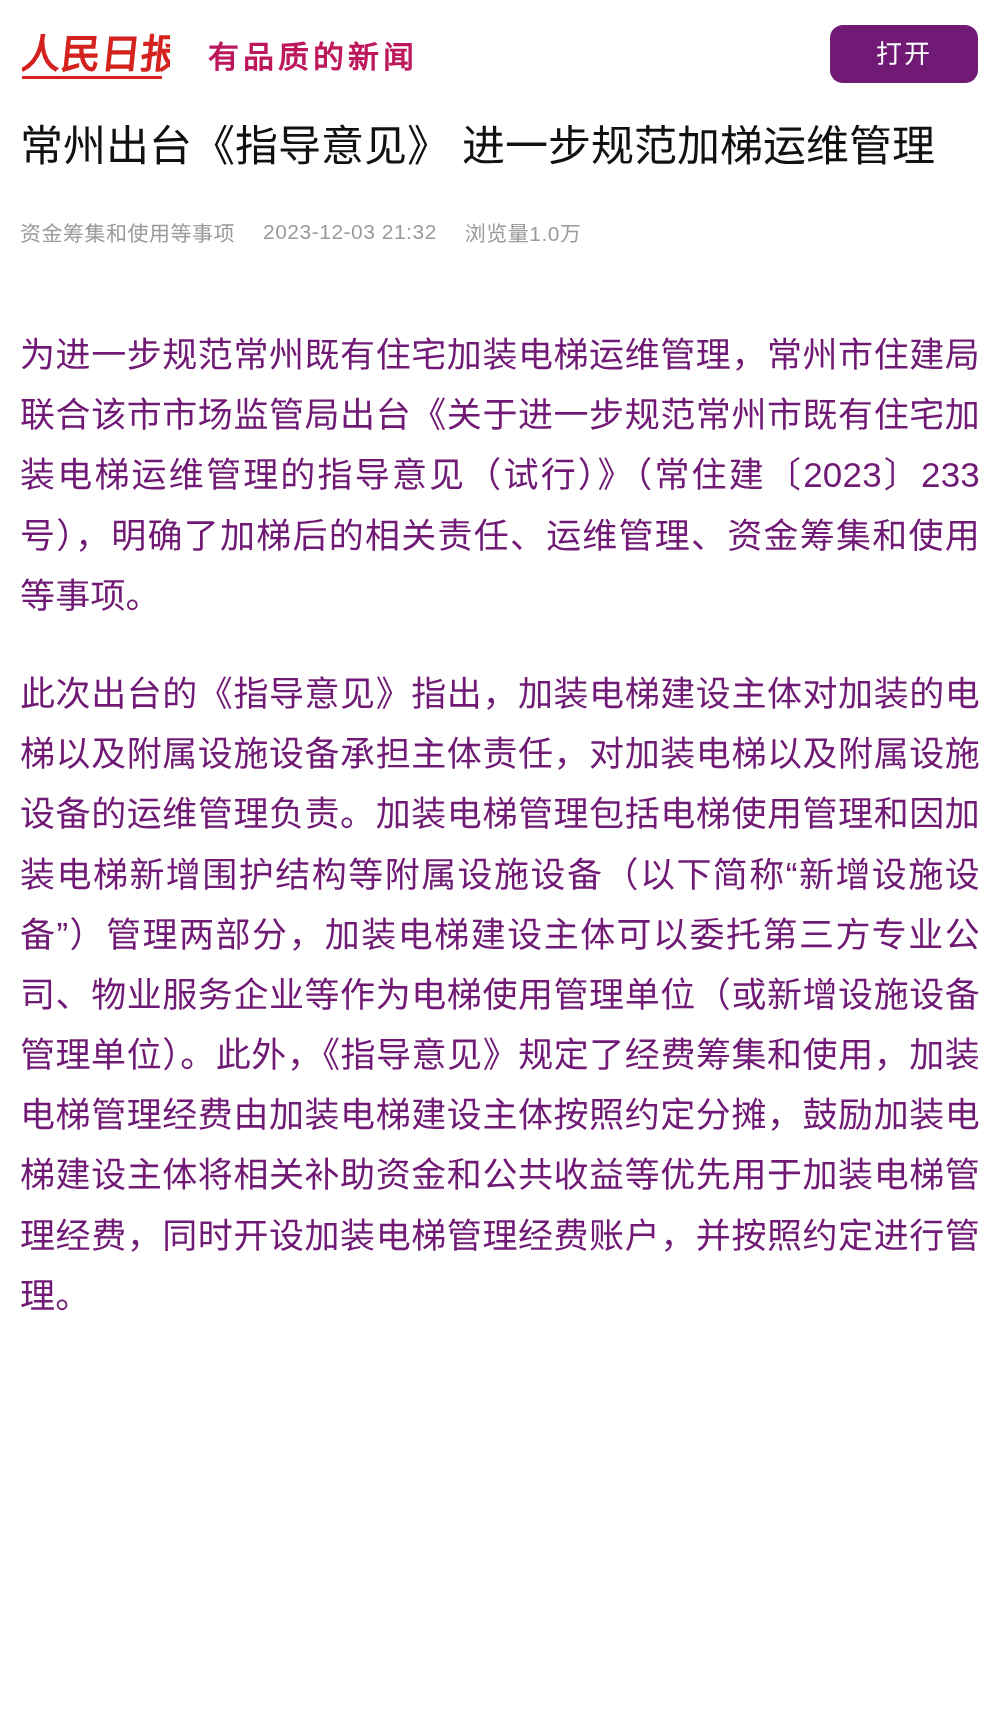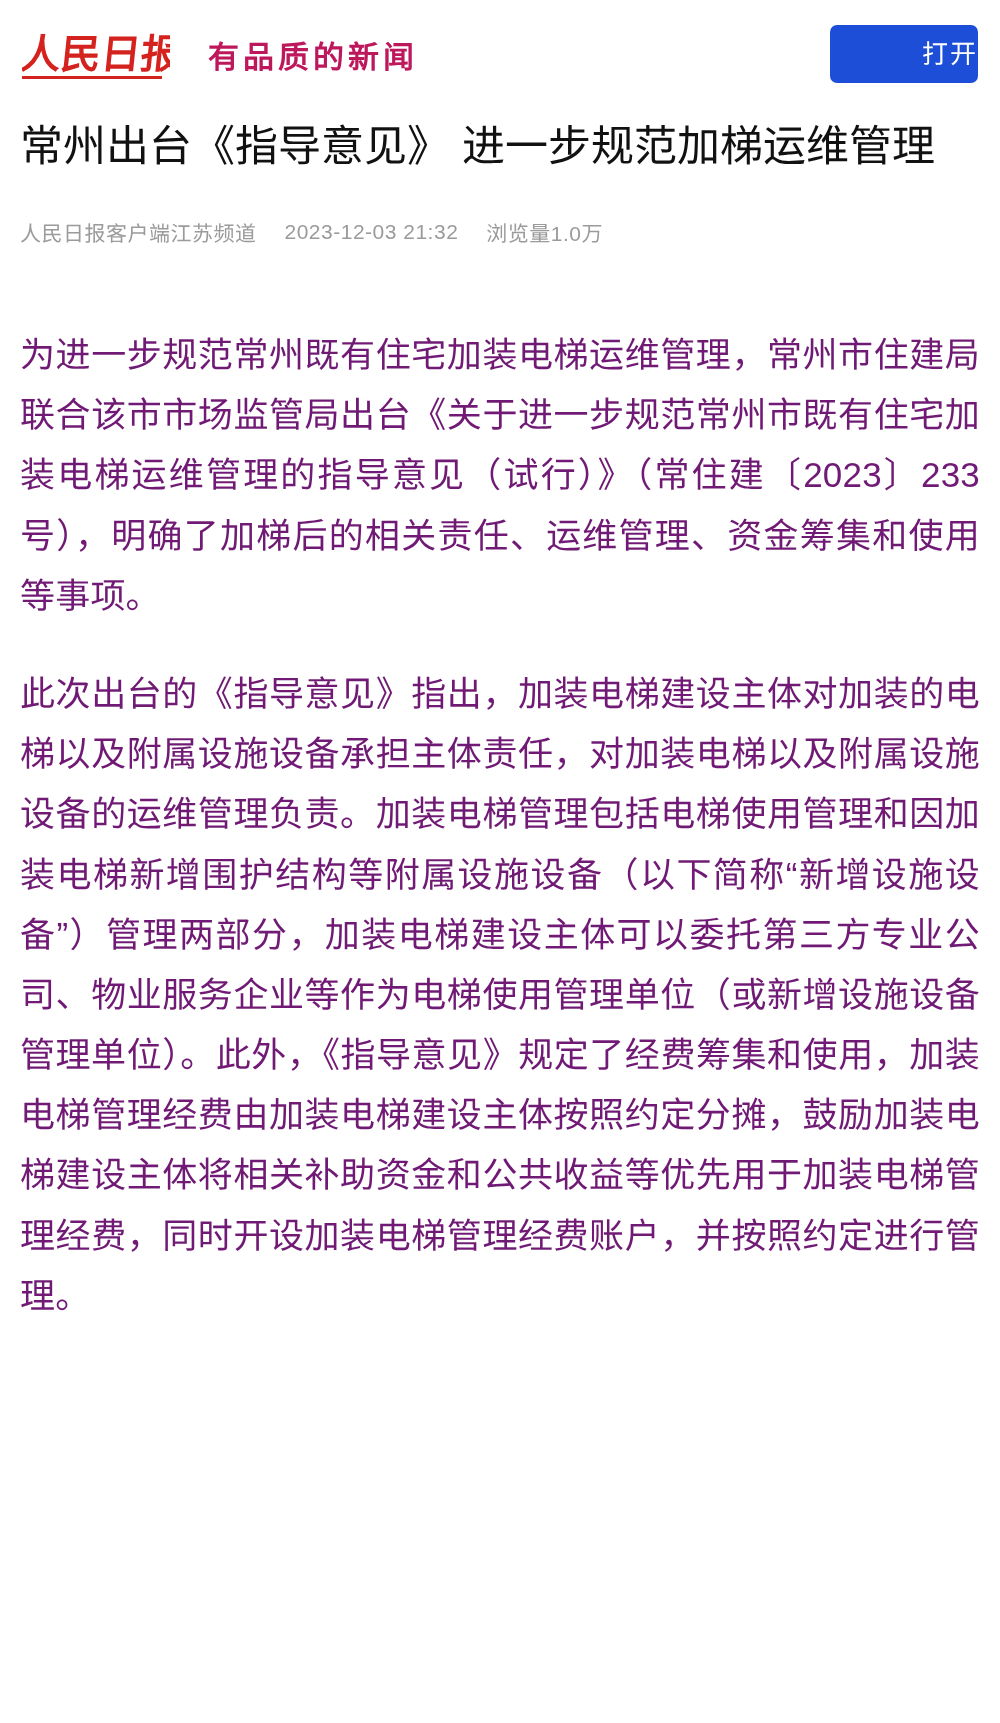--- a/index.html
+++ b/index.html
@@ -34,31 +34,31 @@
     font-size: 31px;
     font-weight: bold;
     letter-spacing: 4px;
     color: #be185d;
     margin-left: 38px;
     white-space: nowrap;
   }
   .spacer { flex: 1 1 auto; }
   .open-button {
     flex: 0 0 auto;
-    background: #1d4ed8;
+    background: #701a75;
     color: #ffffff;
     border: none;
-    border-radius: 7px;
+    border-radius: 13px;
     font-size: 26px;
     font-family: "Liberation Sans", "DejaVu Sans", sans-serif;
     letter-spacing: 2px;
     width: 148px;
     height: 58px;
     line-height: 58px;
-    text-align: right;
+    text-align: center;
     cursor: pointer;
     padding: 0;
   }
 
   
   .article {
     padding: 0 20px;
     box-sizing: border-box;
   }
   .headline {
@@ -108,21 +108,21 @@
   </span>
   <span class="brand-slogan">有品质的新闻</span>
   <span class="spacer"></span>
   <button class="open-button">打开</button>
 </div>
 
 <div class="article">
   <h1 class="headline">常州出台《指导意见》 进一步规范加梯运维管理</h1>
 
   <div class="meta">
-    <span class="meta-source">人民日报客户端江苏频道</span>
+    <span class="meta-source">资金筹集和使用等事项</span>
     <span class="meta-time">2023-12-03 21:32</span>
     <span class="meta-views">浏览量1.0万</span>
   </div>
 
   <div class="body-text">
     <p class="para">为进一步规范常州既有住宅加装电梯运维管理，常州市住建局联合该市市场监管局出台《关于进一步规范常州市既有住宅加装电梯运维管理的指导意见（试行）》（常住建〔2023〕233号），明确了加梯后的相关责任、运维管理、资金筹集和使用等事项。</p>
     <p class="para">此次出台的《指导意见》指出，加装电梯建设主体对加装的电梯以及附属设施设备承担主体责任，对加装电梯以及附属设施设备的运维管理负责。加装电梯管理包括电梯使用管理和因加装电梯新增围护结构等附属设施设备（以下简称“新增设施设备”）管理两部分，加装电梯建设主体可以委托第三方专业公司、物业服务企业等作为电梯使用管理单位（或新增设施设备管理单位）。此外，《指导意见》规定了经费筹集和使用，加装电梯管理经费由加装电梯建设主体按照约定分摊，鼓励加装电梯建设主体将相关补助资金和公共收益等优先用于加装电梯管理经费，同时开设加装电梯管理经费账户，并按照约定进行管理。</p>
   </div>
 </div>
 

